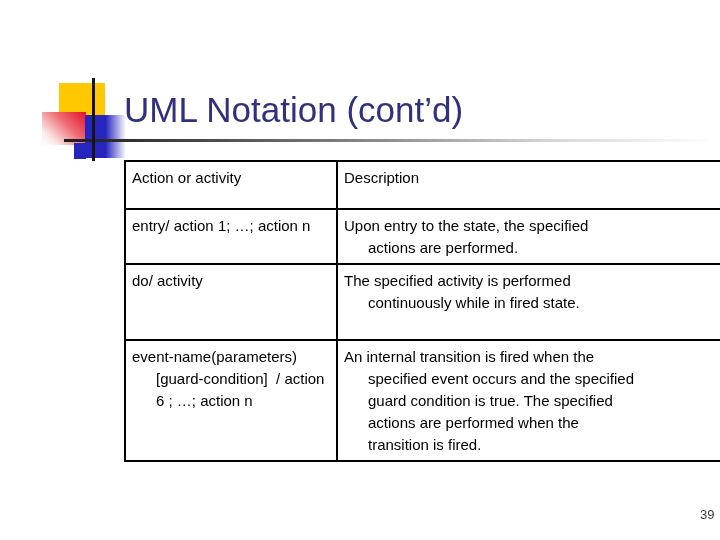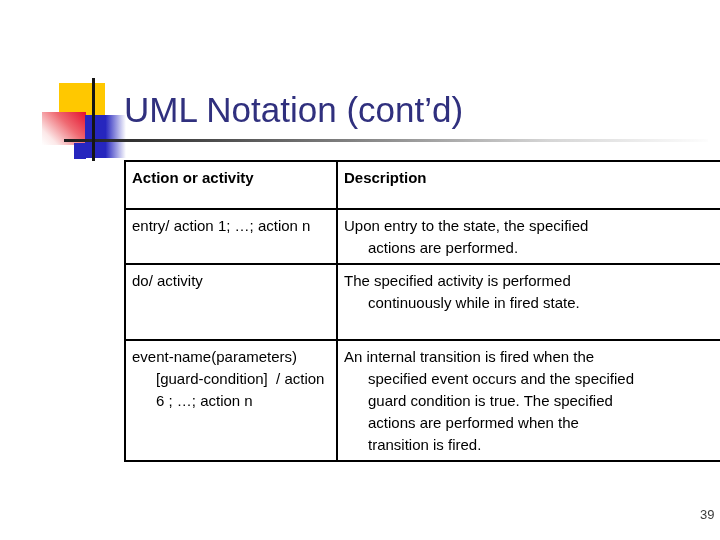--- a/index.html
+++ b/index.html
@@ -64,21 +64,21 @@
   table.notation col.c-desc   { width: 400px; }
   table.notation th, table.notation td {
     border: 2px solid #000000;
     vertical-align: top;
     text-align: left;
     font-size: 15px;
     line-height: 22px;
     color: #000000;
     padding: 5px 2px 4px 6px;
   }
-  table.notation th { font-weight: bold; padding-right: 6px; }
+  table.notation th { font-weight: normal; padding-right: 6px; }
   tr.r-head { height: 48px; }
   tr.r1 { height: 54px; padding-left: 8px; }
   tr.r2 { height: 54px; }
   tr.r3 { height: 76px; }
   tr.r4 { height: 118px; }
   .hang {
     white-space: pre-wrap;
     padding-left: 24px;
     text-indent: -24px;
   }

